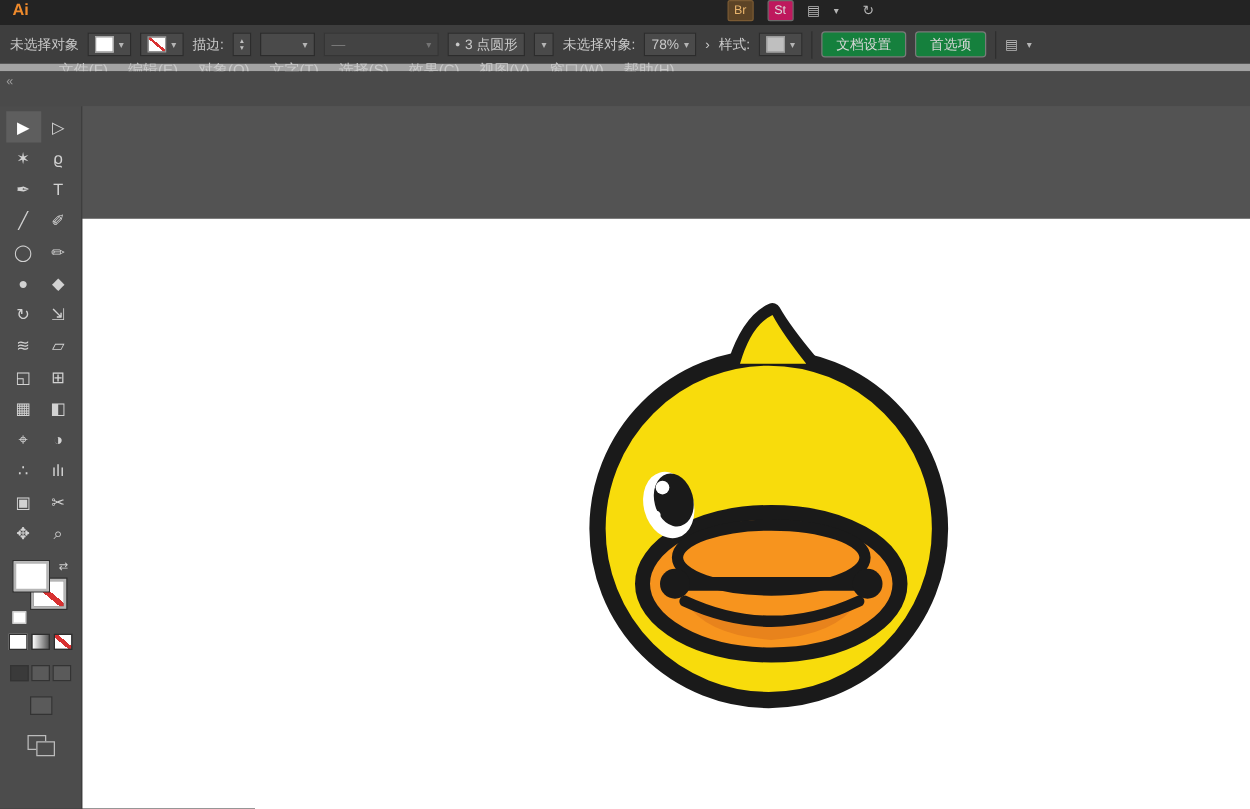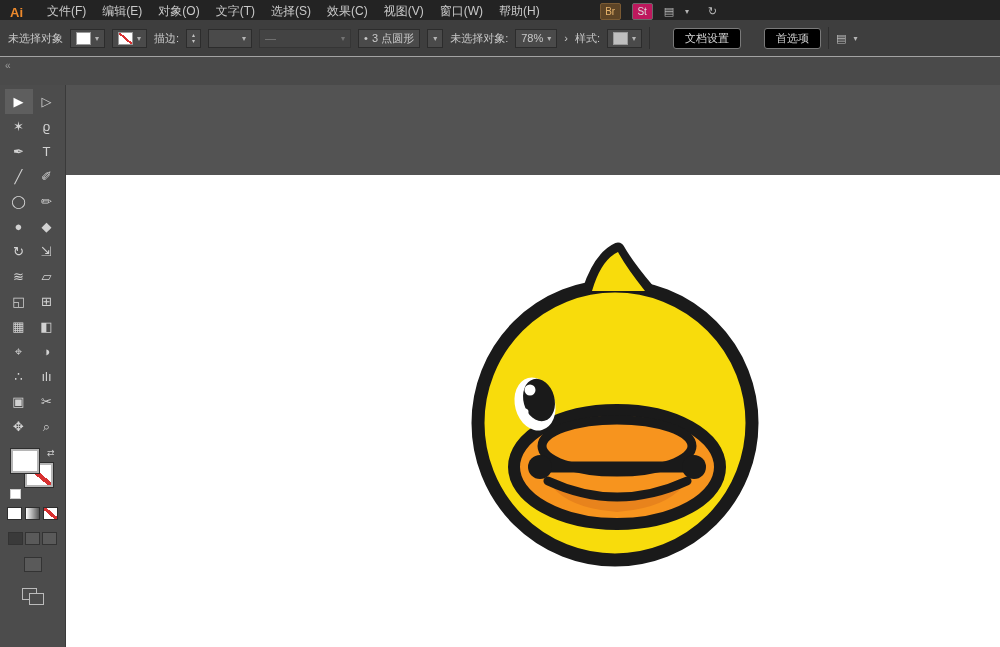--- a/index.html
+++ b/index.html
@@ -1,43 +1,43 @@
 <!DOCTYPE html>
 <html><head>
 <meta charset="utf-8">
 <style>
   html,body{margin:0;padding:0;background:#222;}
   .app{width:1000px;height:647px;position:relative;overflow:hidden;background:#535353;
        font-family:"Liberation Sans","DejaVu Sans",sans-serif;user-select:none;}
 
   
-  .menubar{height:20px;background:#232323;display:flex;align-items:flex-end;padding:0 6px;
+  .menubar{height:20px;background:#232323;display:flex;align-items:flex-start;padding:0 6px;
            color:#c9c9c9;font-size:12px;}
   .ai-logo{color:#ee8a2c;font-weight:bold;font-size:13px;margin:0 16px 0 4px;}
   .menu-items{display:flex;align-items:center;}
   .menu-item{padding:0 8px;cursor:default;white-space:nowrap;margin-top:48px;}
-  .mb-right{display:flex;align-items:center;margin-left:52px;gap:11px;}
+  .mb-right{display:flex;align-items:center;margin-left:34px;gap:11px;}
   .badge{width:19px;height:15px;font-size:10px;display:flex;align-items:center;justify-content:center;border-radius:2px;}
   .badge-br{background:#5d4426;color:#e8b46c;border:1px solid #7a5a33;}
   .badge-st{background:#be185d;color:#ddd;border:1px solid #6a6a6a;}
   .mb-ic{color:#b9b9b9;font-size:11px;}
   .chev{font-size:8px;color:#b5b5b5;}
 
   
-  .controlbar{height:37px;background:#3e3e3e;border-bottom:1px solid #a3a3a3;box-sizing:border-box;
+  .controlbar{height:37px;background:#3e3e3e;border-bottom:6px solid #a3a3a3;box-sizing:border-box;
               display:flex;align-items:center;padding:0 8px;gap:7px;color:#c9c9c9;font-size:11px;white-space:nowrap;}
   .cb-box{background:#4a4a4a;border:1px solid #2c2c2c;height:19px;box-sizing:border-box;
           display:flex;align-items:center;padding:0 5px;gap:4px;}
   .swatch{width:15px;height:13px;background:#fff;border:1px solid #9a9a9a;box-sizing:border-box;}
   .none-bg{background:linear-gradient(to top right,#fff 44%,#d83131 44%,#d83131 56%,#fff 56%);}
   .spin{display:flex;flex-direction:column;font-size:6px;line-height:6px;color:#c2c2c2;}
   .disabled{opacity:.45;}
   .wide{width:92px;justify-content:space-between;}
-  .btn{border:1px solid #7a7a7a;border-radius:3px;background:#000000;color:#d6d6d6;
-       padding:2px 11px;font-size:11px;cursor:pointer;margin-left:16px;}
+  .btn{border:1px solid #7a7a7a;border-radius:3px;background:#15803d;color:#d6d6d6;
+       padding:2px 11px;font-size:11px;cursor:pointer;}
   .sep{width:1px;height:22px;background:#2e2e2e;}
 
   
   .tabbar{height:28px;background:#4a4a4a;position:relative;display:flex;align-items:stretch;}
   .collapse{position:absolute;left:5px;top:3px;color:#9d9d9d;font-size:10px;}
   .tab{margin-left:66px;background:#6f6f6f;color:#141414;font-size:11px;display:flex;
        align-items:center;gap:10px;padding:0 10px;border-right:1px solid #3c3c3c;cursor:pointer;}
   .tab-close{color:#242424;font-size:13px;}
 
   

